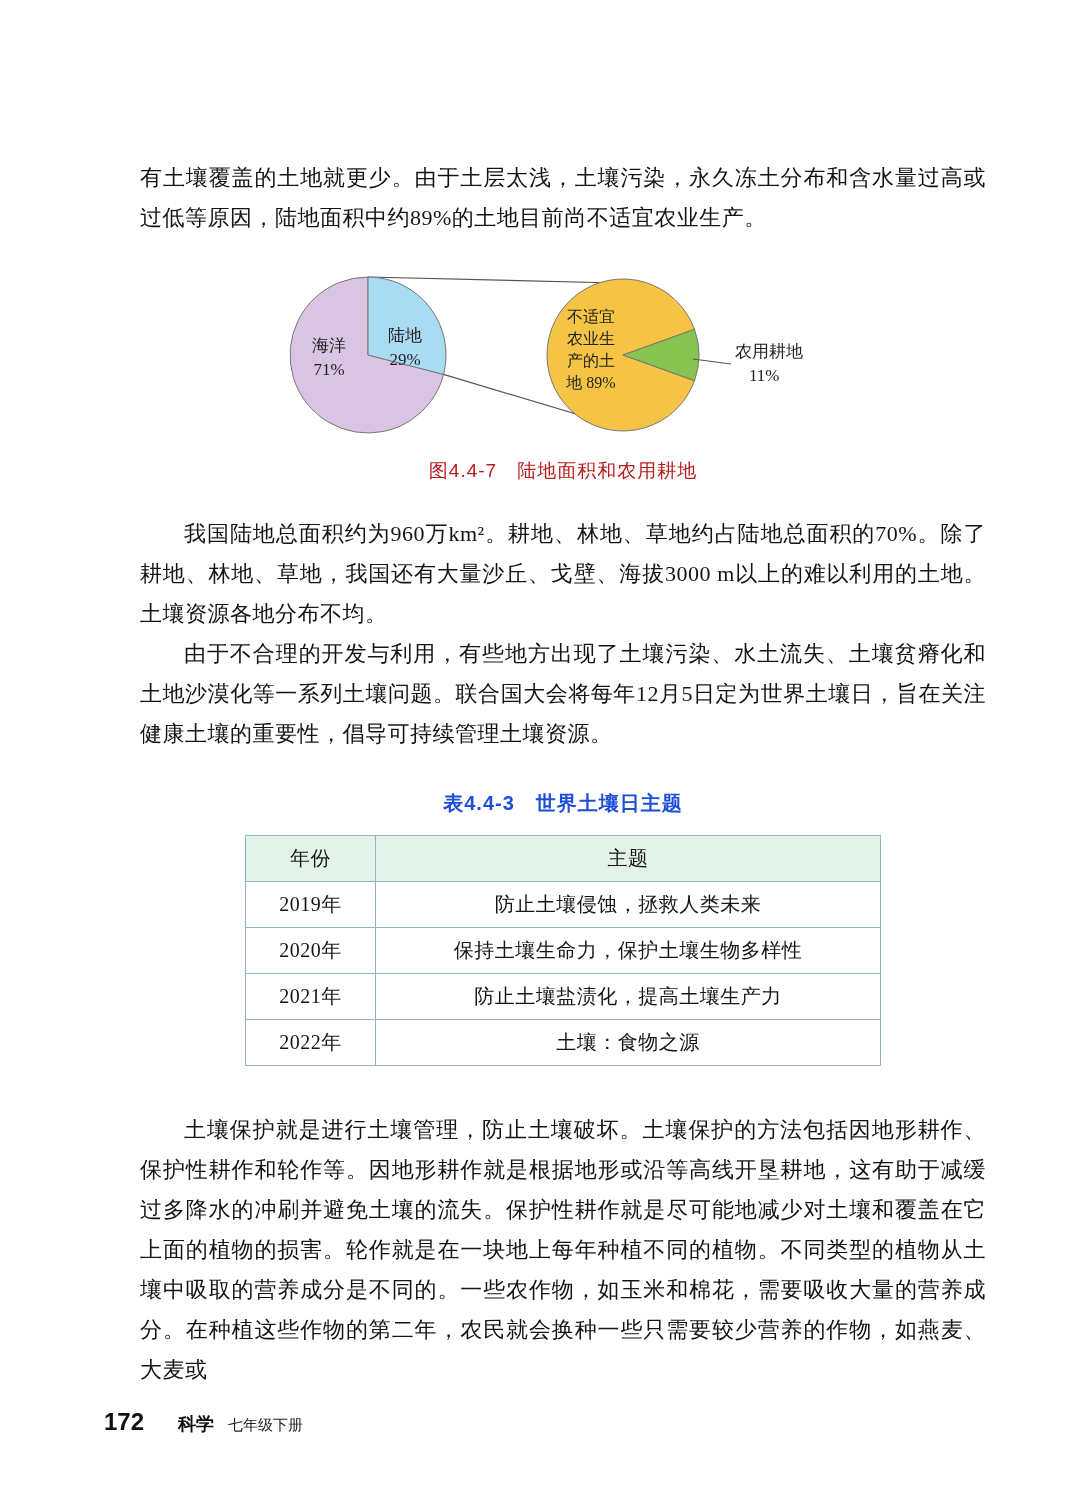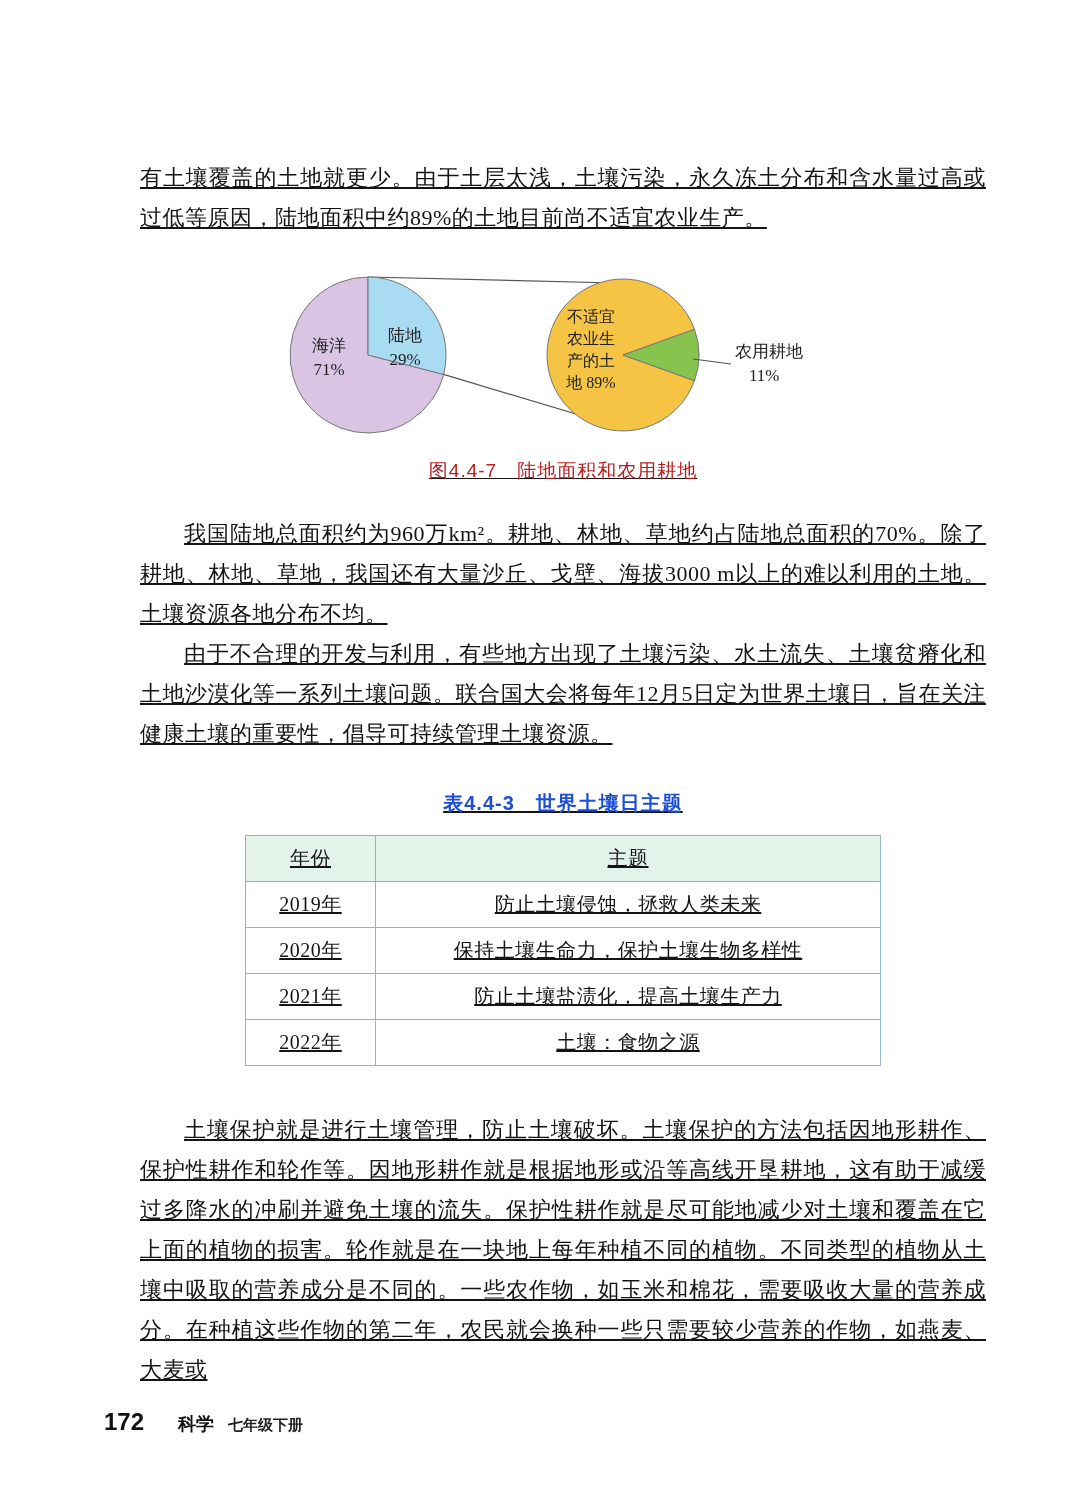--- a/index.html
+++ b/index.html
@@ -4,21 +4,21 @@
 <style>
   * { margin:0; padding:0; box-sizing:border-box; }
   html,body { background:#ffffff; }
   body {
     width:1082px; height:1508px;
     position:relative;
     font-family:"Liberation Serif","DejaVu Serif",serif;
     color:#141414;
     overflow:hidden;
   }
-  .page-content { padding:158px 96px 0 140px;text-decoration:underline; }
+  .page-content { padding:158px 96px 0 140px; }
   .para {
     font-size:22px;
     line-height:40px;
     text-align:justify;
     letter-spacing:0.5px;
   }
   .para.indent { text-indent:2em; }
 
   
   .figure { margin:22px 0 30px; text-align:center; }
@@ -56,21 +56,21 @@
 
   
   .footer {
     position:absolute; left:104px; bottom:72px;
     display:flex; align-items:baseline;
     font-family:"Liberation Sans","DejaVu Sans",sans-serif;
     color:#111;
   }
   .footer .num { font-size:24px; font-weight:700; margin-right:34px; }
   .footer .book { font-size:18px; font-weight:700; margin-right:14px; }
-  .footer .vol { font-size:15px; font-weight:700; color:#222; }
+  .footer .vol { font-size:15px; font-weight:400; color:#222; }
 </style>
 </head>
 <body>
 
 <div class="page-content">
 
   <p class="para">有土壤覆盖的土地就更少。由于土层太浅，土壤污染，永久冻土分布和含水量过高或过低等原因，陆地面积中约89%的土地目前尚不适宜农业生产。</p>
 
   <div class="figure">
     <svg width="560" height="190" viewBox="0 0 560 190">

